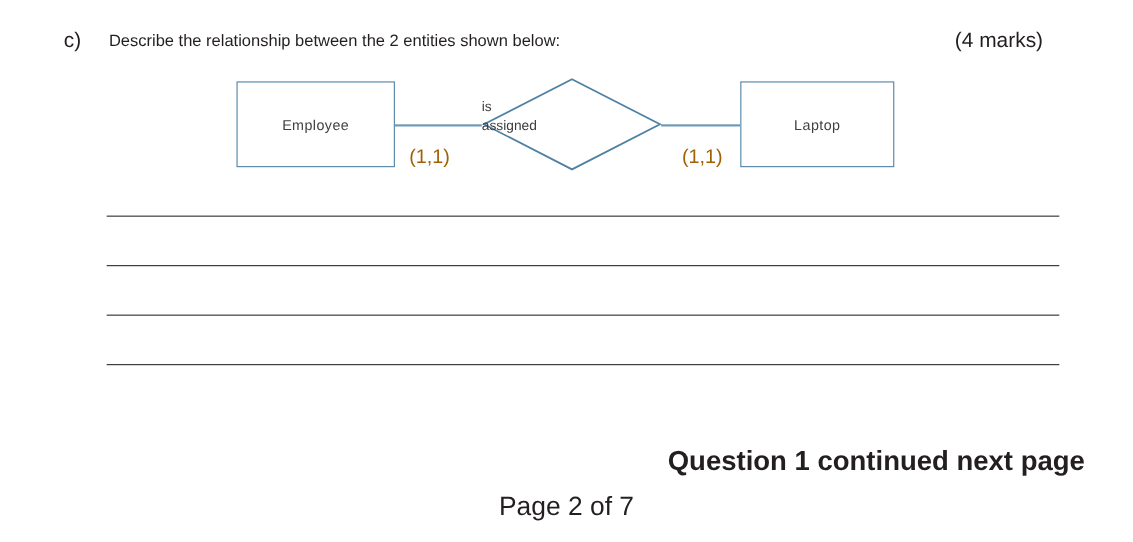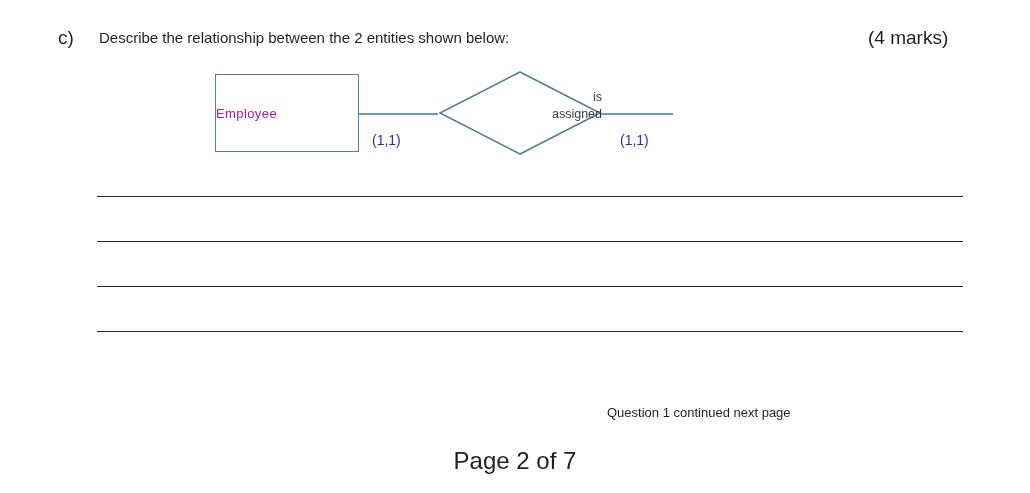--- a/index.html
+++ b/index.html
@@ -59,23 +59,24 @@
     width: 640px;
     height: 110px;
   }
   .er-entity {
     position: absolute;
     box-sizing: border-box;
     border: 1.5px solid #4f81a3;
     background: #ffffff;
     display: flex;
     align-items: center;
+    justify-content: center;
     font-size: 13px;
     letter-spacing: 0.4px;
-    color: #a21caf;
+    color: #404040;
   }
   #entity-employee {
     left: 15px;
     top: 12px;
     width: 144px;
     height: 78px;
   }
   #entity-laptop {
     left: 473px;
     top: 12px;
@@ -107,29 +108,29 @@
   .er-rel svg {
     position: absolute;
     left: 0;
     top: 0;
   }
   .er-rel-label {
     position: absolute;
     left: 0;
     top: 19px;
     width: 164px;
-    text-align: right;
+    text-align: left;
     font-size: 12.5px;
     line-height: 17px;
     color: #3c3c3c;
   }
   .card-label {
     position: absolute;
-    font-size: 14px;
-    color: #4c1d95;
+    font-size: 18px;
+    color: #a16207;
   }
   #card-left {
     left: 172px;
     top: 70px;
   }
   #card-right {
     left: 420px;
     top: 70px;
   }
 
@@ -145,22 +146,22 @@
     height: 0;
     border-bottom: 1.5px solid #2b2b2b;
     margin-bottom: 44px;
   }
 
   
   .continued-note {
     position: absolute;
     left: 607px;
     top: 405px;
-    font-size: 13px;
-    font-weight: normal;
+    font-size: 25px;
+    font-weight: bold;
     color: #231f20;
     white-space: nowrap;
   }
   .page-number {
     position: absolute;
     left: 0;
     top: 447px;
     width: 1030px;
     text-align: center;
     font-size: 24px;
@@ -189,20 +190,23 @@
       <polygon points="82,2 162,43 82,84 2,43" fill="#ffffff" stroke="#4f81a3" stroke-width="1.6"></polygon>
     </svg>
     <div class="er-rel-label">
       <div>is</div>
       <div>assigned</div>
     </div>
   </div>
 
   <div class="er-line" id="line-right"></div>
 
+  <div class="er-entity" id="entity-laptop">
+    <span>Laptop</span>
+  </div>
 
   <span class="card-label" id="card-left">(1,1)</span>
   <span class="card-label" id="card-right">(1,1)</span>
 </div>
 
 <div class="answer-lines">
   <div class="answer-line"></div>
   <div class="answer-line"></div>
   <div class="answer-line"></div>
   <div class="answer-line"></div>

